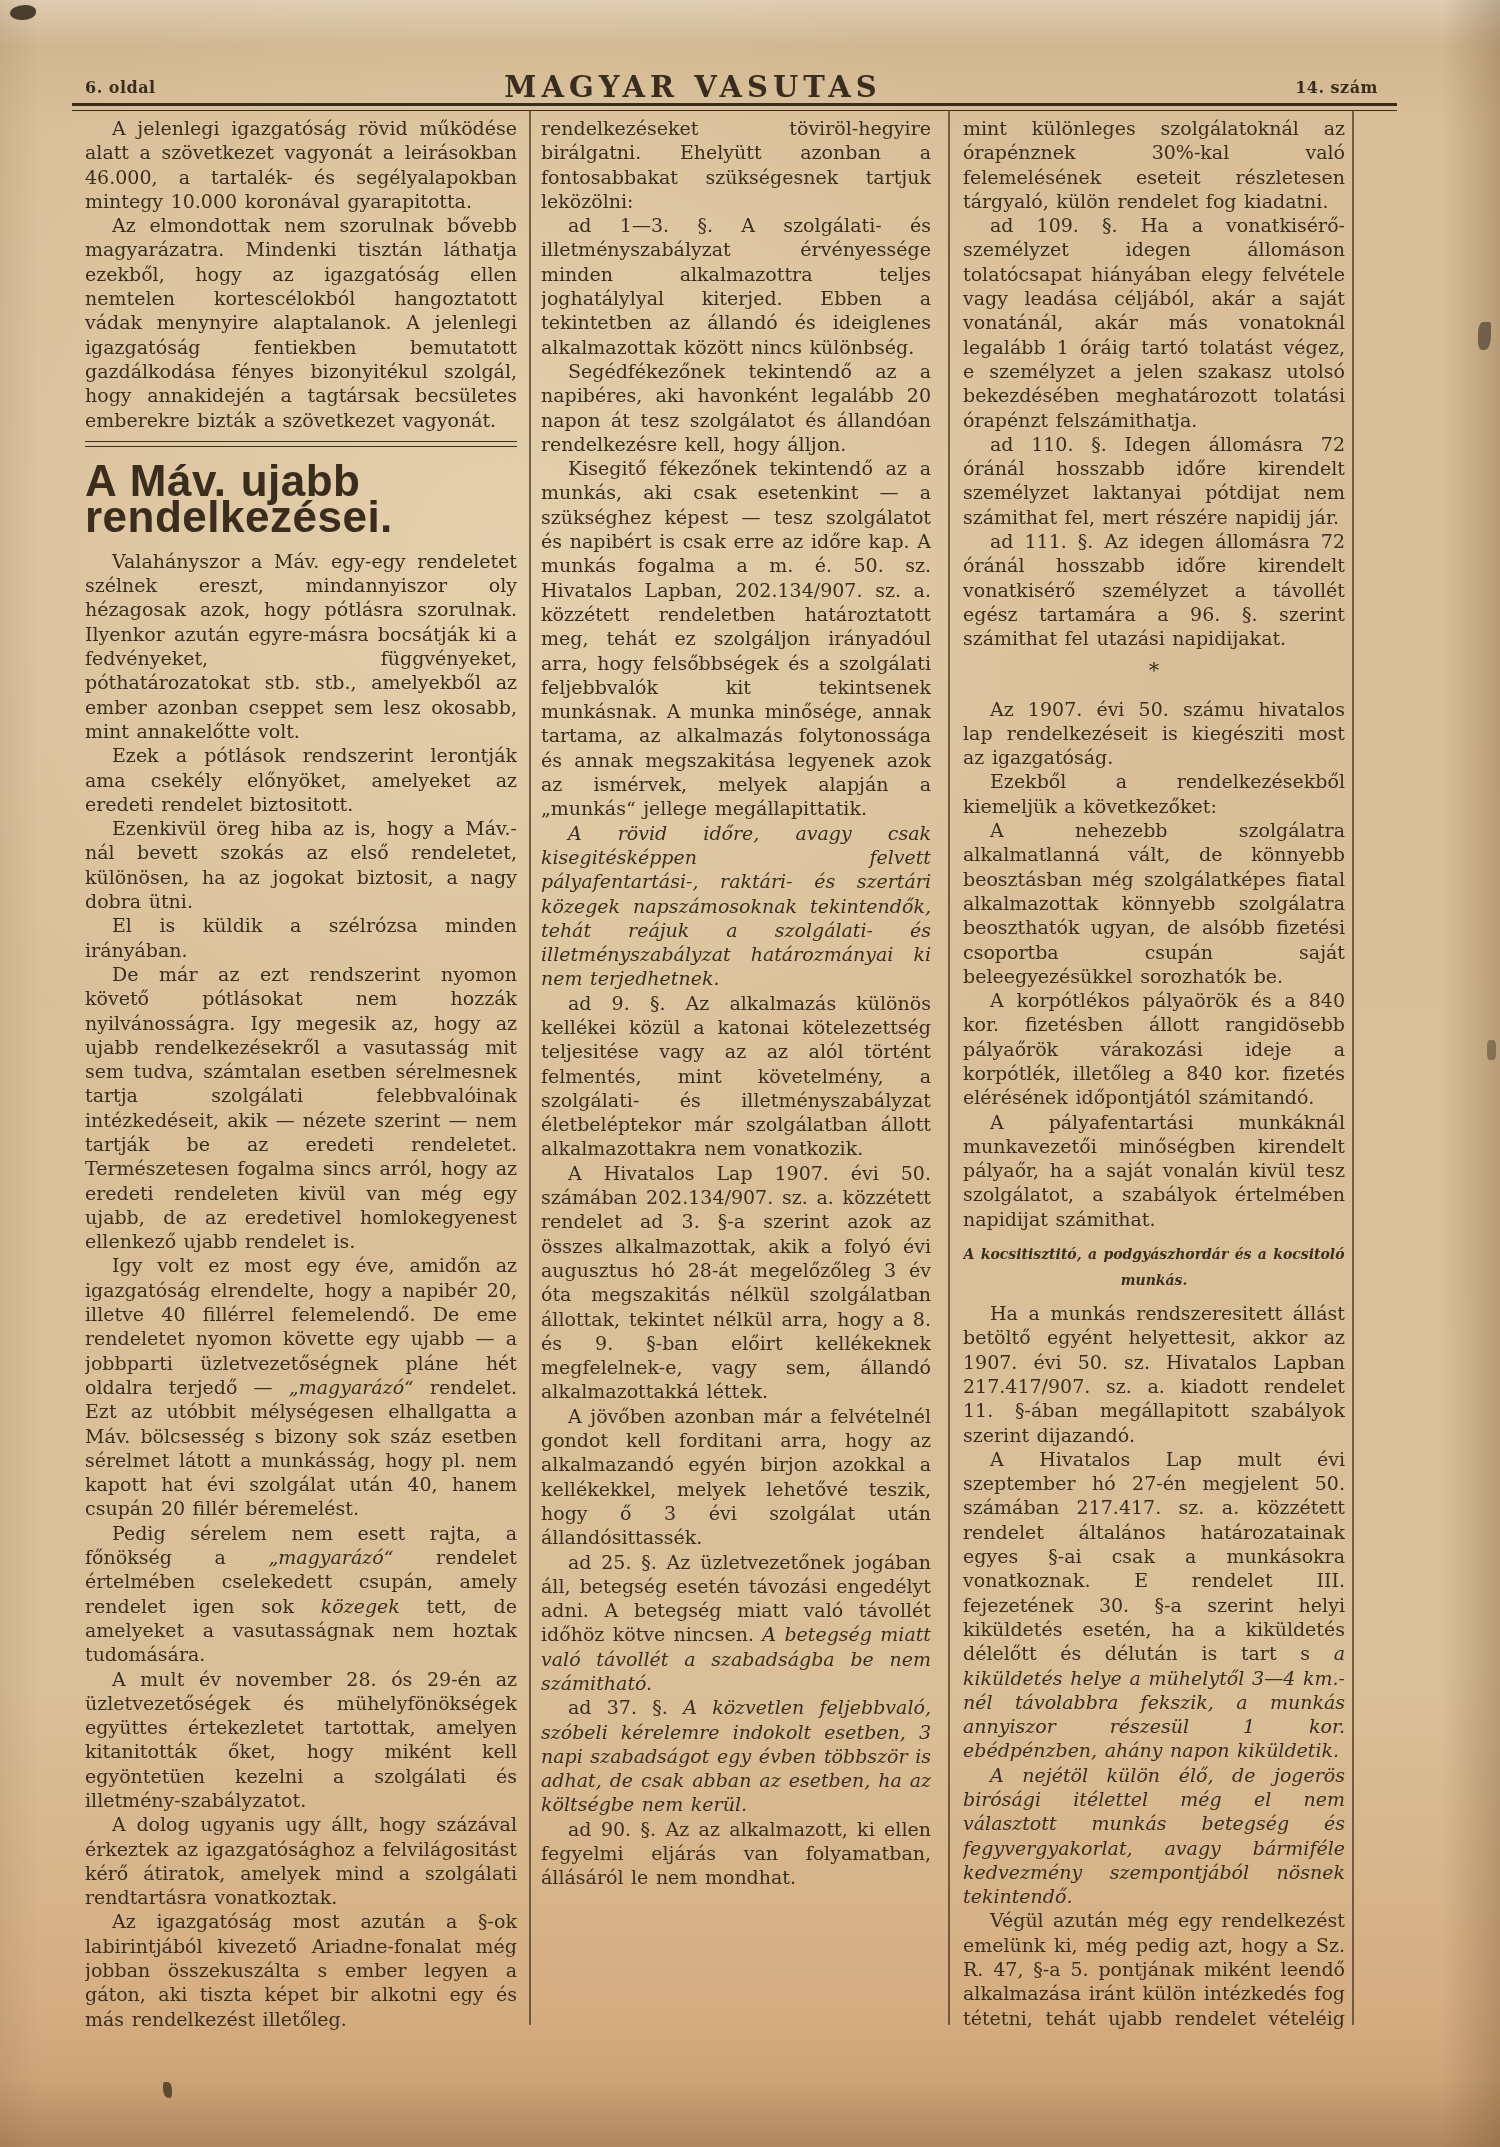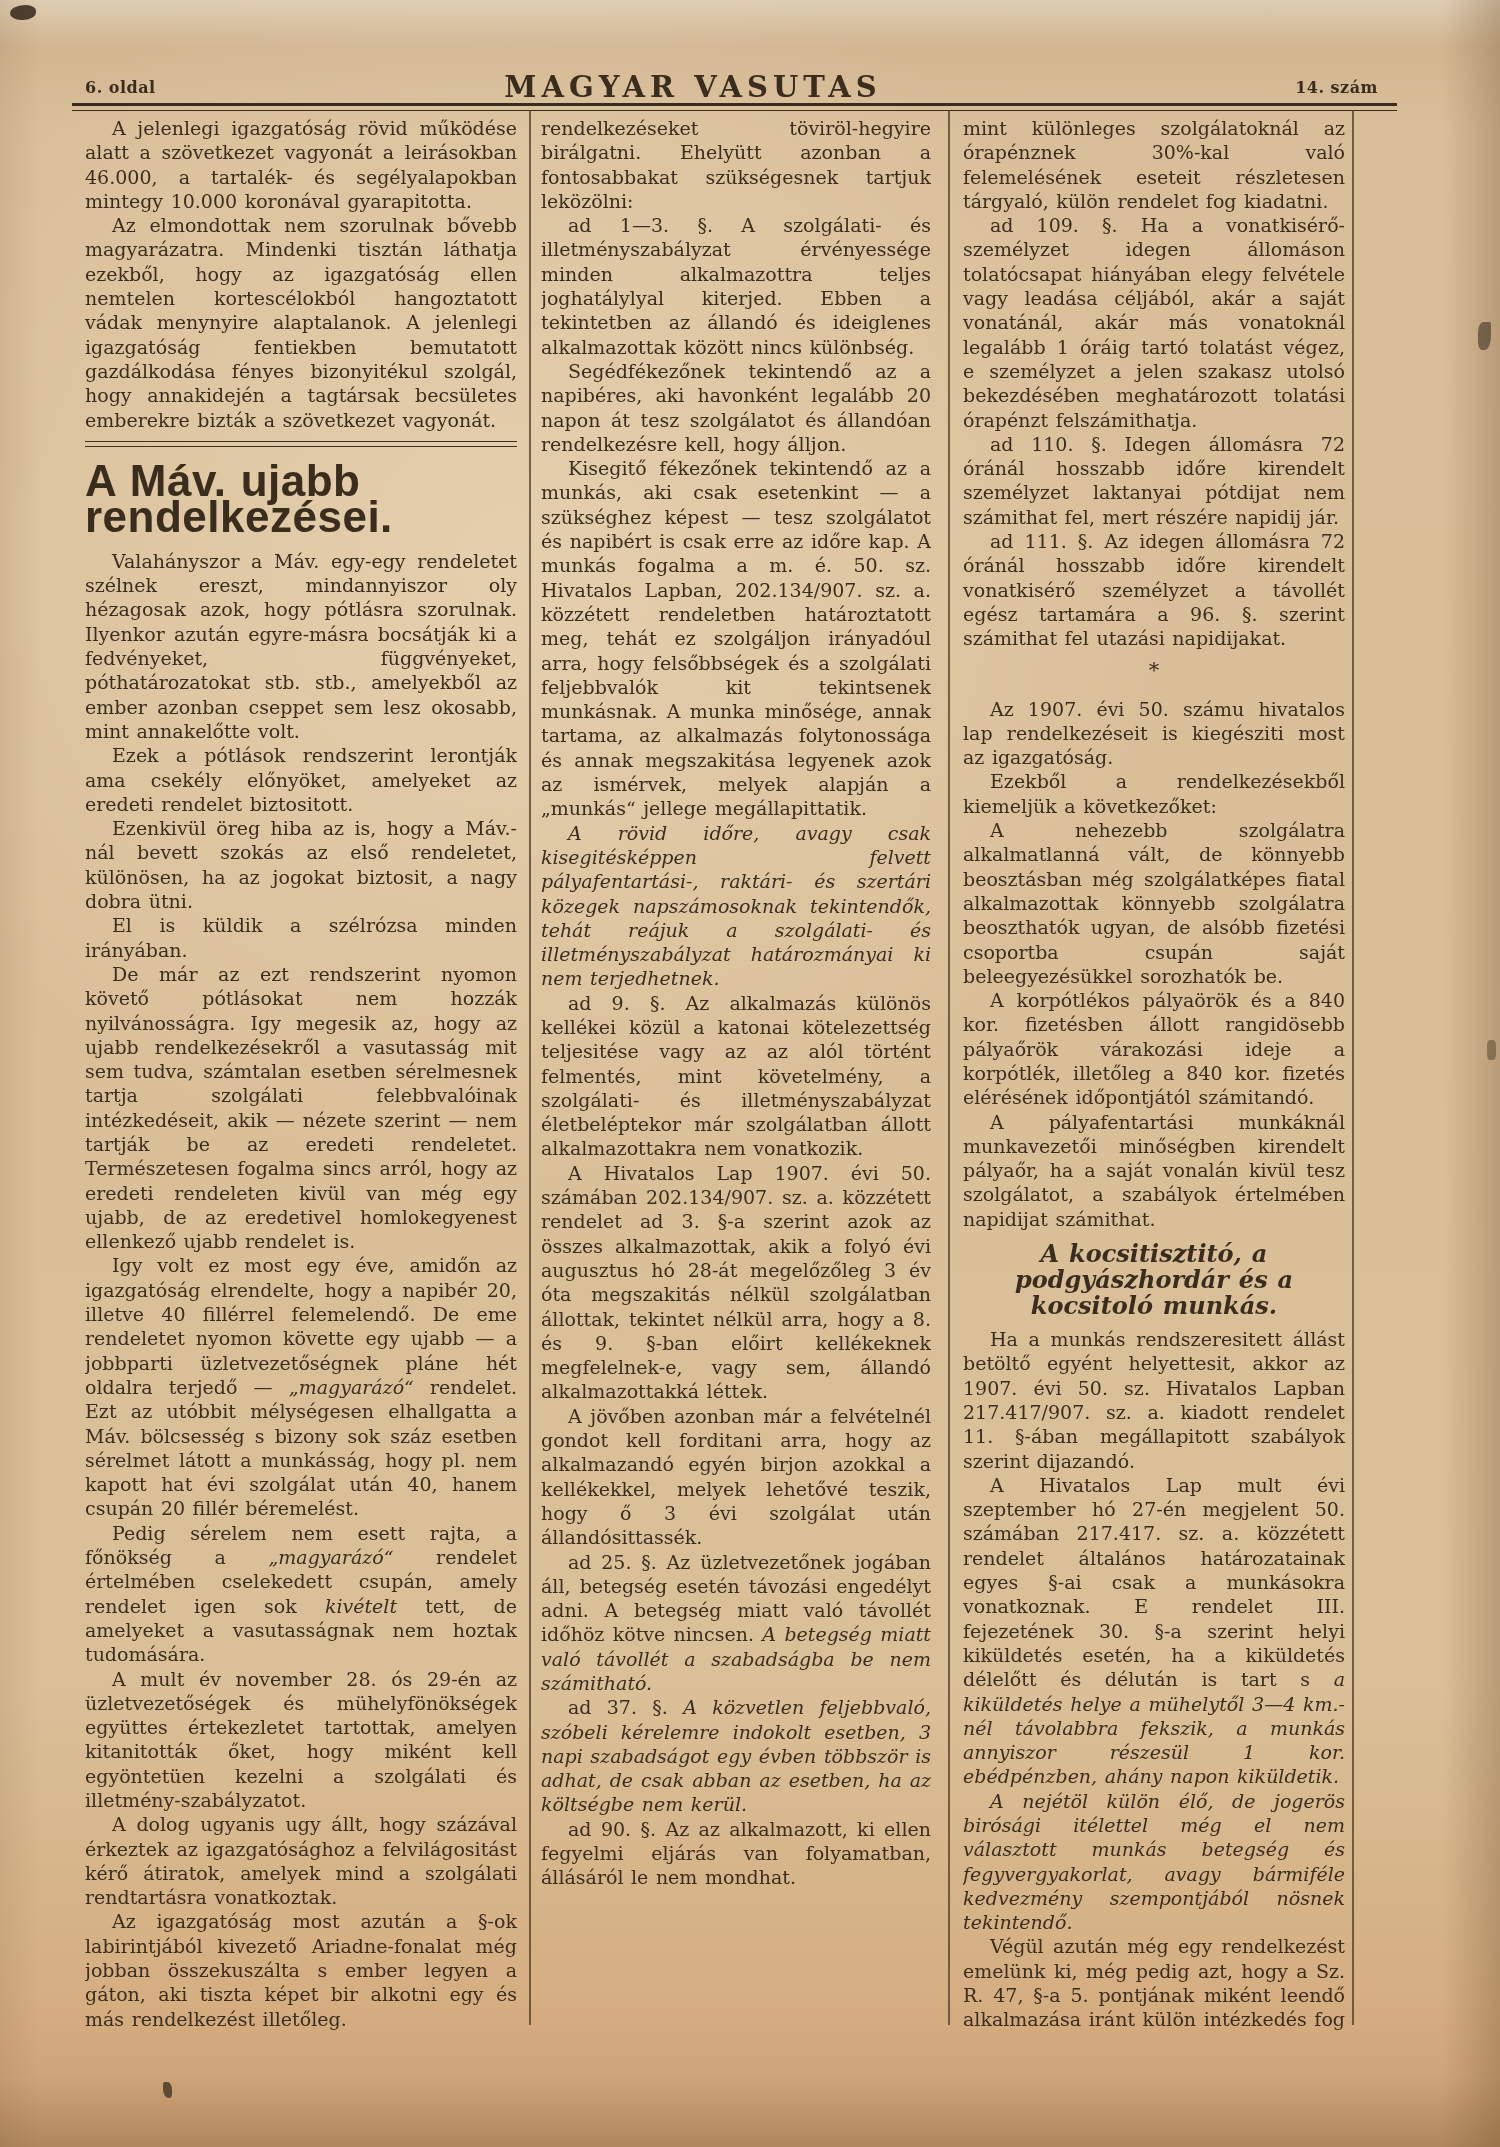--- a/index.html
+++ b/index.html
@@ -26,21 +26,21 @@
     border-top:3.5px solid #392c1c;border-bottom:1.8px solid #392c1c;}
   .vrule{position:absolute;top:110px;width:1.6px;height:1915px;background:#4d3c27;opacity:.75;}
   .col{position:absolute;top:116px;text-align:justify;font-size:19px;line-height:24.3px;
     height:1915px;overflow:hidden;word-spacing:1.5px;hyphens:auto;}
   .col p{margin:0;text-indent:27px;}
   .col p.noindent{text-indent:0;}
   .col .i{font-style:italic;}
   .h1{font-family:"Liberation Sans","DejaVu Sans",sans-serif;font-weight:bold;
     font-size:44px;line-height:36px;letter-spacing:0.5px;text-align:left;text-indent:0;
     margin:16px 0 14px 0;}
-  .h2{font-weight:bold;font-style:italic;font-size:24px;line-height:26px;
+  .h2{font-weight:bold;font-style:italic;font-size:14px;line-height:26px;
     text-align:center;text-indent:0;margin:10px 0 8px 0;}
   .rule-double{height:4px;border-top:1.6px solid #3c2f1f;border-bottom:1.6px solid #3c2f1f;
     margin:9px 0 9px 0;}
   .star{text-align:center;text-indent:0;font-size:21px;line-height:22px;margin:8px 0 16px 0;}
   .artifact{position:absolute;background:#32271a;pointer-events:none;}
   .a1{left:10px;top:5px;width:26px;height:15px;border-radius:60% 40% 55% 45%;opacity:.85;}
   .a2{left:1478px;top:322px;width:13px;height:28px;border-radius:40% 10% 50% 30%;opacity:.55;}
   .a3{left:1487px;top:1040px;width:9px;height:20px;border-radius:30%;opacity:.4;}
   .a4{left:163px;top:2082px;width:9px;height:16px;border-radius:20% 50% 30% 60%;opacity:.7;}
 </style>
@@ -62,21 +62,21 @@
     <p><span>A jelenlegi igazgatóság rövid működése alatt a szövetkezet vagyonát a leirásokban 46.000, a tartalék- és segélyalapokban mintegy 10.000 koronával gyarapitotta.</span></p>
     <p><span>Az elmondottak nem szorulnak bővebb magyarázatra. Mindenki tisztán láthatja ezekből, hogy az igazgatóság ellen nemtelen kortescélokból hangoztatott vádak menynyire alaptalanok. A jelenlegi igazgatóság fentiekben bemutatott gazdálkodása fényes bizonyitékul szolgál, hogy annakidején a tagtársak becsületes emberekre bizták a szövetkezet vagyonát.</span></p>
     <div class="rule-double"></div>
     <div class="h1"><span>A Máv. ujabb rendelkezései.</span></div>
     <p><span>Valahányszor a Máv. egy-egy rendeletet szélnek ereszt, mindannyiszor oly hézagosak azok, hogy pótlásra szorulnak. Ilyenkor azután egyre-másra bocsátják ki a fedvényeket, függvényeket, póthatározatokat stb. stb., amelyekből az ember azonban cseppet sem lesz okosabb, mint annakelőtte volt.</span></p>
     <p><span>Ezek a pótlások rendszerint lerontják ama csekély előnyöket, amelyeket az eredeti rendelet biztositott.</span></p>
     <p><span>Ezenkivül öreg hiba az is, hogy a Máv.-nál bevett szokás az első rendeletet, különösen, ha az jogokat biztosit, a nagy dobra ütni.</span></p>
     <p><span>El is küldik a szélrózsa minden irányában.</span></p>
     <p><span>De már az ezt rendszerint nyomon követő pótlásokat nem hozzák nyilvánosságra. Igy megesik az, hogy az ujabb rendelkezésekről a vasutasság mit sem tudva, számtalan esetben sérelmesnek tartja szolgálati felebbvalóinak intézkedéseit, akik — nézete szerint — nem tartják be az eredeti rendeletet. Természetesen fogalma sincs arról, hogy az eredeti rendeleten kivül van még egy ujabb, de az eredetivel homlokegyenest ellenkező ujabb rendelet is.</span></p>
     <p><span>Igy volt ez most egy éve, amidőn az igazgatóság elrendelte, hogy a napibér 20, illetve 40 fillérrel felemelendő. De eme rendeletet nyomon követte egy ujabb — a jobbparti üzletvezetőségnek pláne hét oldalra terjedő — </span><span class="i">„magyarázó“</span><span> rendelet. Ezt az utóbbit mélységesen elhallgatta a Máv. bölcsesség s bizony sok száz esetben sérelmet látott a munkásság, hogy pl. nem kapott hat évi szolgálat után 40, hanem csupán 20 fillér béremelést.</span></p>
-    <p><span>Pedig sérelem nem esett rajta, a főnökség a </span><span class="i">„magyarázó“</span><span> rendelet értelmében cselekedett csupán, amely rendelet igen sok </span><span class="i">kivételt</span><span> tett, de amelyeket a vasutasságnak nem hoztak tudomására.</span></p>
+    <p><span>Pedig sérelem nem esett rajta, a főnökség a </span><span class="i">„magyarázó“</span><span> rendelet értelmében cselekedett csupán, amely rendelet igen sok </span><span class="i">közegek</span><span> tett, de amelyeket a vasutasságnak nem hoztak tudomására.</span></p>
     <p><span>A mult év november 28. ós 29-én az üzletvezetőségek és mühelyfönökségek együttes értekezletet tartottak, amelyen kitanitották őket, hogy miként kell egyöntetüen kezelni a szolgálati és illetmény-szabályzatot.</span></p>
     <p><span>A dolog ugyanis ugy állt, hogy százával érkeztek az igazgatósághoz a felvilágositást kérő átiratok, amelyek mind a szolgálati rendtartásra vonatkoztak.</span></p>
     <p><span>Az igazgatóság most azután a §-ok labirintjából kivezető Ariadne-fonalat még jobban összekuszálta s ember legyen a gáton, aki tiszta képet bir alkotni egy és más rendelkezést illetőleg.</span></p>
   </div>
 <div class="col" style="left:541px;width:390px;">
     <p class="noindent"><span>rendelkezéseket töviröl-hegyire birálgatni. Ehelyütt azonban a fontosabbakat szükségesnek tartjuk leközölni:</span></p>
     <p><span>ad 1—3. §. A szolgálati- és illetményszabályzat érvényessége minden alkalmazottra teljes joghatálylyal kiterjed. Ebben a tekintetben az állandó és ideiglenes alkalmazottak között nincs különbség.</span></p>
     <p><span>Segédfékezőnek tekintendő az a napibéres, aki havonként legalább 20 napon át tesz szolgálatot és állandóan rendelkezésre kell, hogy álljon.</span></p>
     <p><span>Kisegitő fékezőnek tekintendő az a munkás, aki csak esetenkint — a szükséghez képest — tesz szolgálatot és napibért is csak erre az időre kap. A munkás fogalma a m. é. 50. sz. Hivatalos Lapban, 202.134/907. sz. a. közzétett rendeletben határoztatott meg, tehát ez szolgáljon irányadóul arra, hogy felsőbbségek és a szolgálati feljebbvalók kit tekintsenek munkásnak. A munka minősége, annak tartama, az alkalmazás folytonossága és annak megszakitása legyenek azok az ismérvek, melyek alapján a „munkás“ jellege megállapittatik.</span></p>
     <p><span class="i">A rövid időre, avagy csak kisegitésképpen felvett pályafentartási-, raktári- és szertári közegek napszámosoknak tekintendők, tehát reájuk a szolgálati- és illetményszabályzat határozmányai ki nem terjedhetnek.</span></p>

